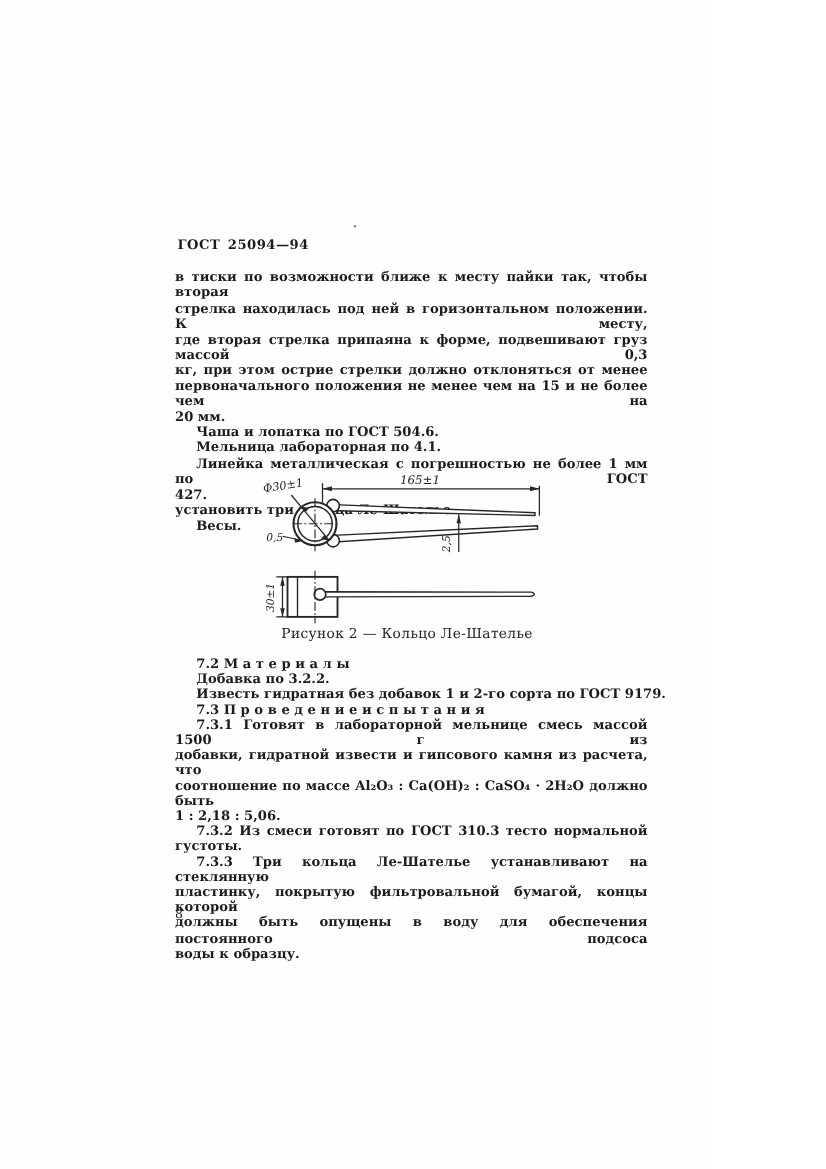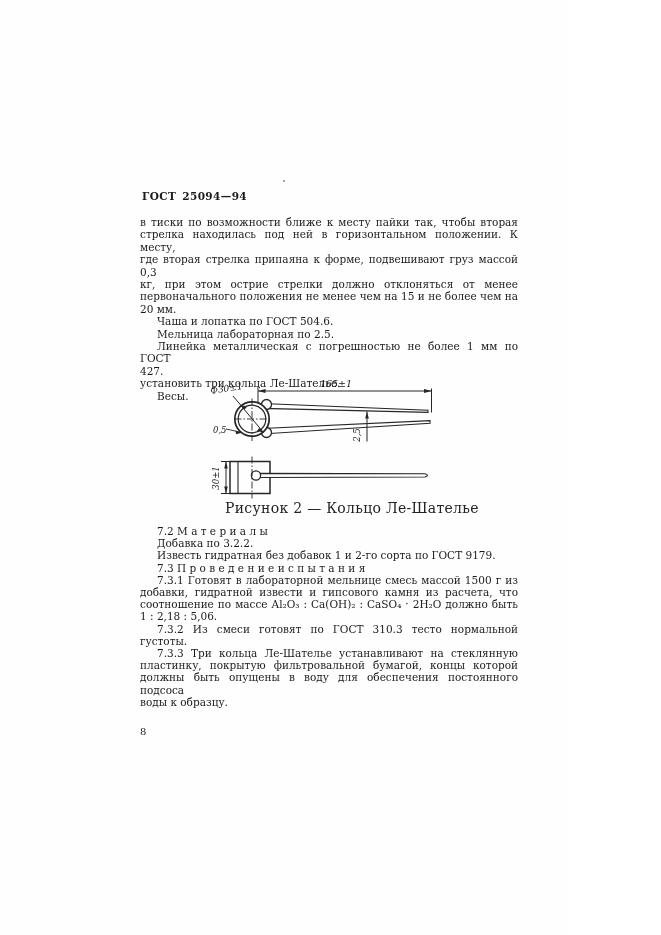--- a/index.html
+++ b/index.html
@@ -10,27 +10,27 @@
   .doc-header{
     position:absolute;left:142px;top:190px;font-size:10.5px;font-weight:bold;
     letter-spacing:0.4px;word-spacing:2px;white-space:nowrap;
   }
   .speck{position:absolute;left:283px;top:180px;width:2px;height:2px;background:#8a8a8a;border-radius:50%;}
   .textblock{
     position:absolute;left:140px;width:378px;font-size:10.5px;line-height:12.4px;
   }
   #body-block{top:216px;}
   #section-block{top:525px;line-height:12.2px;}
-  .line{white-space:nowrap;}
+  .line{white-space:nowrap;font-weight:bold;}
   .line.ind{text-indent:17px;}
   .line.jfull{white-space:normal;text-align:justify;text-align-last:justify;}
   .figure-wrap{position:absolute;left:195px;top:376px;width:250px;height:128px;}
   .fig-caption{
     position:absolute;left:225px;top:500px;width:200px;text-align:left;
-    font-size:14px;color:#232323;letter-spacing:0.3px;white-space:nowrap;
+    font-size:11px;color:#232323;letter-spacing:0.3px;white-space:nowrap;
   }
   .page-num{position:absolute;left:140px;top:726px;font-size:10px;}
   svg .ln{stroke:#262626;fill:none;}
   svg .fillwhite{fill:#fefefe;}
   svg text{font-family:"DejaVu Serif","Liberation Serif",serif;font-style:italic;fill:#222;}
 </style>
 </head>
 <body>
 
 <div class="page">
@@ -39,21 +39,21 @@
   <div class="speck"></div>
 
   <div class="textblock" id="body-block">
       <div class="line jfull">в тиски по возможности ближе к месту пайки так, чтобы вторая</div>
       <div class="line jfull">стрелка находилась под ней в горизонтальном положении. К месту,</div>
       <div class="line jfull">где вторая стрелка припаяна к форме, подвешивают груз массой 0,3</div>
       <div class="line jfull">кг, при этом острие стрелки должно отклоняться от менее</div>
       <div class="line jfull">первоначального положения не менее чем на 15 и не более чем на</div>
       <div class="line">20 мм.</div>
       <div class="line ind">Чаша и лопатка по ГОСТ 504.6.</div>
-      <div class="line ind">Мельница лабораторная по 2.5.</div>
+      <div class="line ind">Мельница лабораторная по 4.1.</div>
       <div class="line jfull ind">Линейка металлическая с погрешностью не более 1 мм по ГОСТ</div>
       <div class="line">427.</div>
       <div class="line">установить три кольца Ле-Шателье.</div>
       <div class="line ind">Весы.</div>
     </div>
 
   <div class="figure-wrap">
     <svg width="250" height="128" viewBox="195 376 250 128">
 
       <line class="ln" x1="258" y1="386.5" x2="258" y2="403" stroke-width="1"></line>

